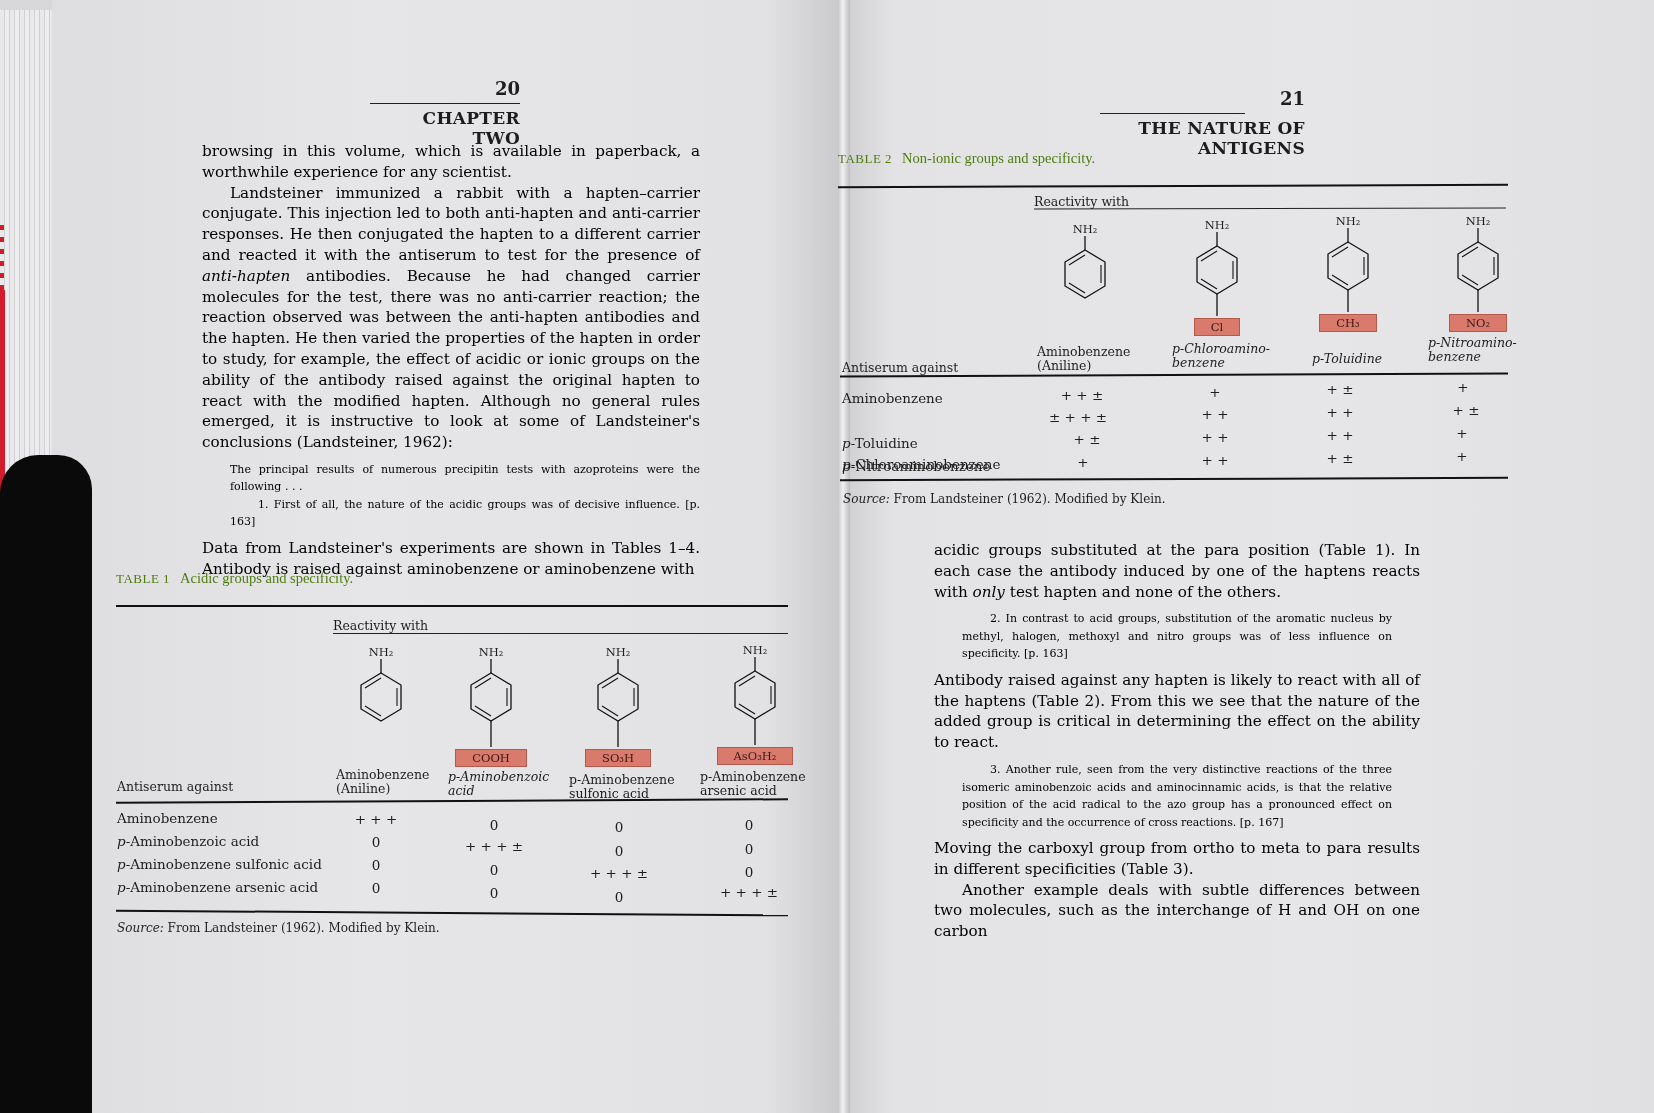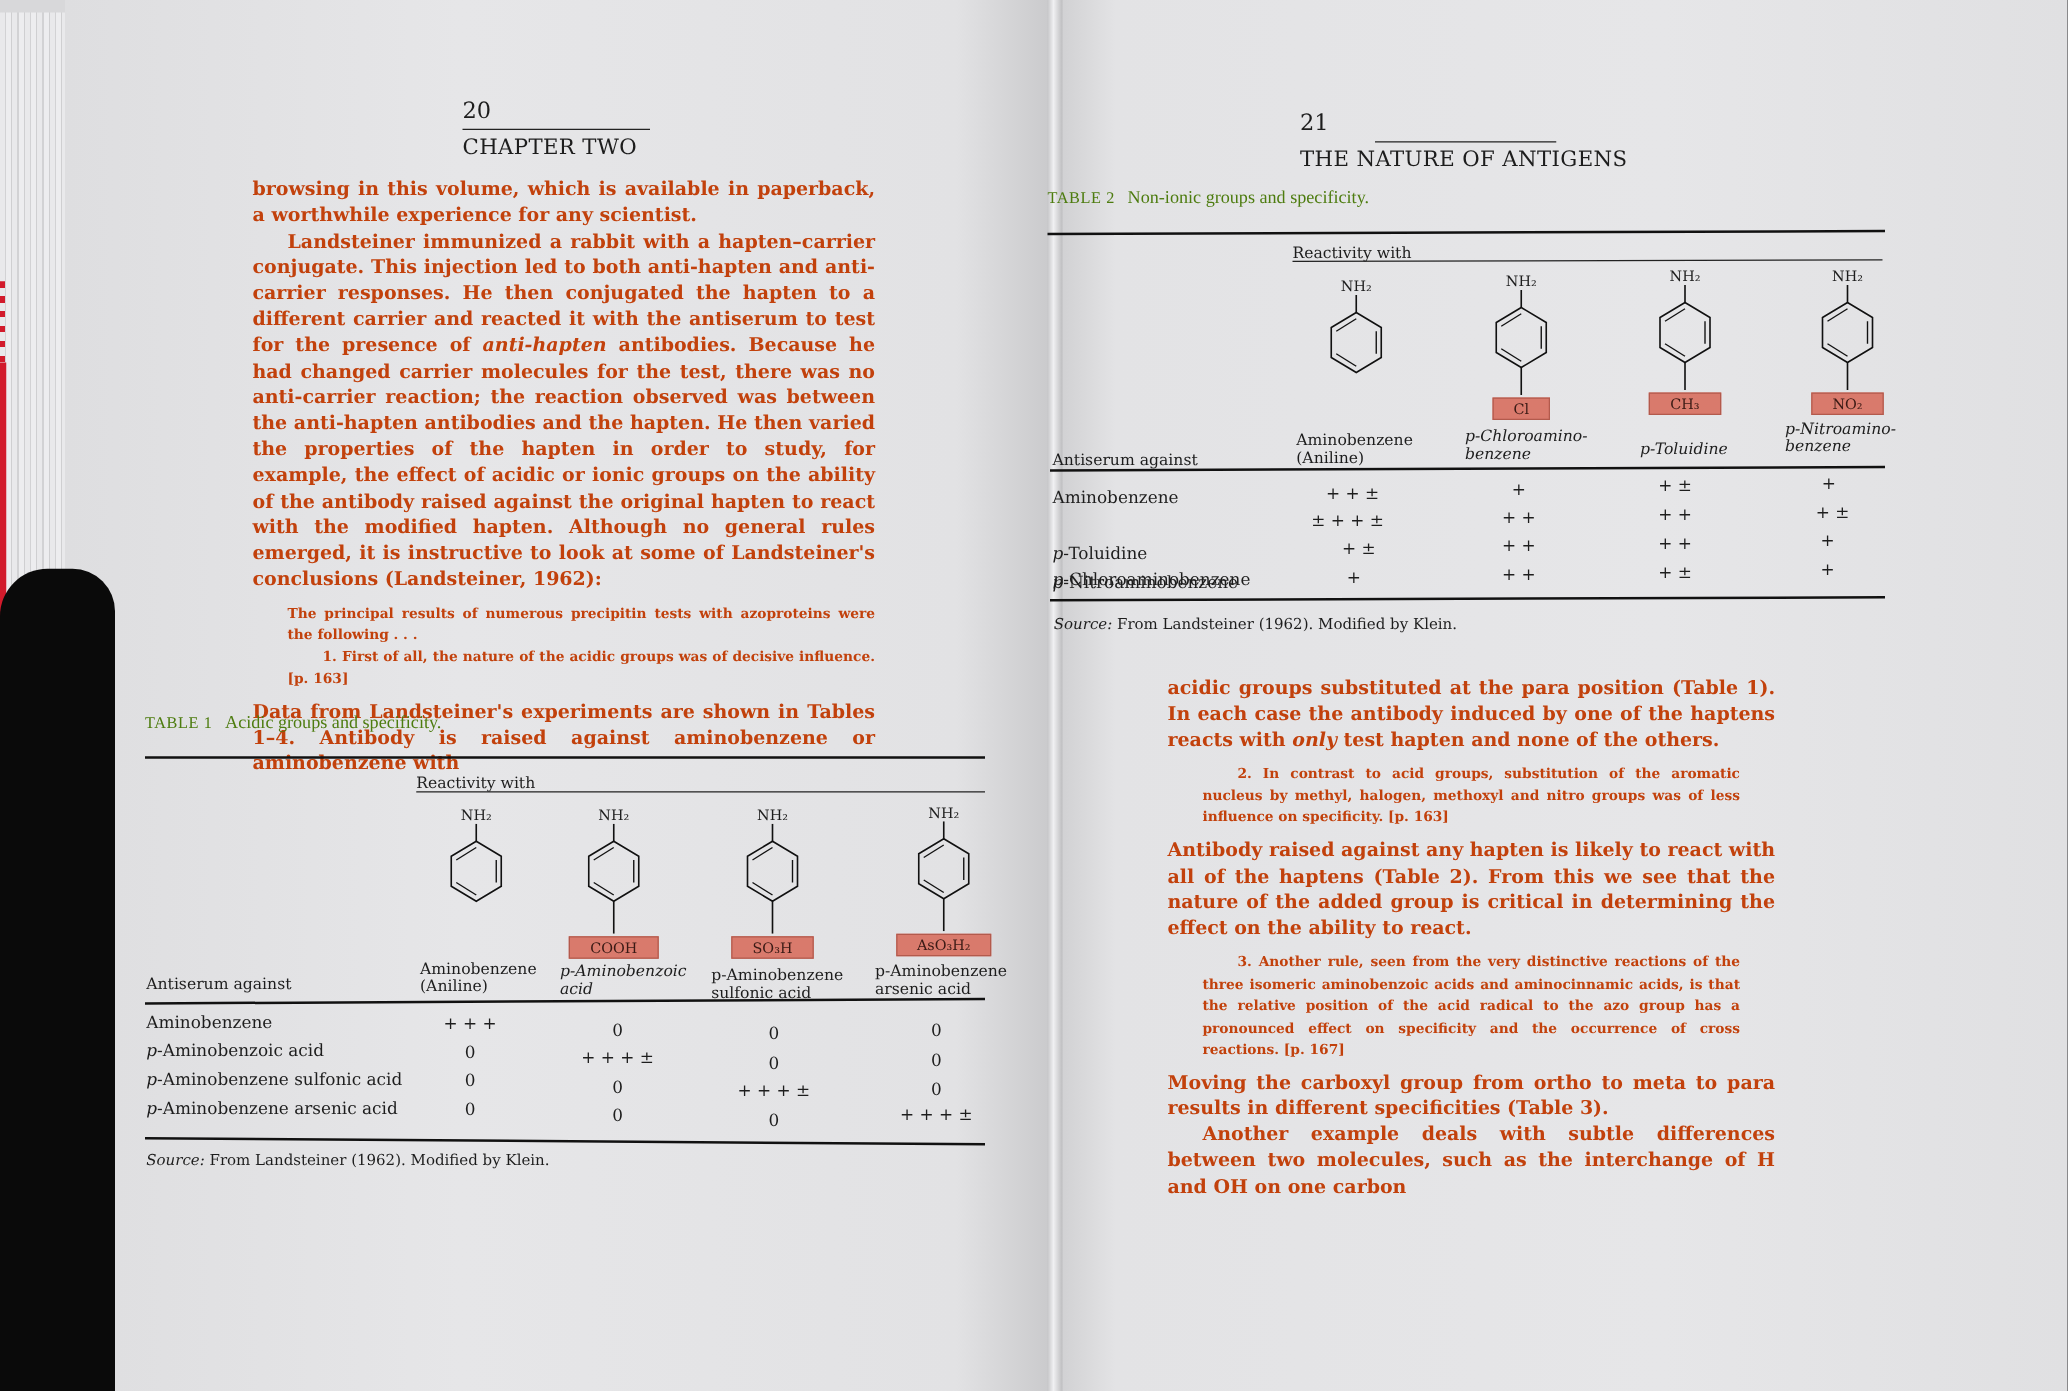--- a/index.html
+++ b/index.html
@@ -24,27 +24,27 @@
       background: linear-gradient(90deg, #cfcfd1 0%, #e3e3e5 6%, #e6e6e8 60%, #e0e0e2 100%);
     }
     .gutter { position: absolute; left: 838px; top: 0; width: 12px; height: 1113px;
       background: linear-gradient(90deg, #c6c6c8, #f0f0f2 40%, #bdbdbf); }
     .thumb {
       position: absolute; left: 0; top: 455px; width: 92px; height: 658px;
       background: #0a0a0a; border-radius: 38px 34px 0 0;
     }
 
     
-    .running-head { position: absolute; text-align: left; font-family: "DejaVu Serif", serif; font-weight: normal; }
+    .running-head { position: absolute; text-align: right; font-family: "DejaVu Serif", serif; font-weight: bold; }
     .running-head .num { font-size: 18px; display: block; padding-bottom: 4px; }
     .running-head .rule { display: block; height: 1px; background: #222; margin: 0 auto 4px; }
     .running-head .title { font-size: 17px; display: block; letter-spacing: 0.3px; }
 
     
-    .body-text { position: absolute; font-size: 15.2px; line-height: 20.8px; text-align: justify; color: #c2410c; font-weight: bold; }
+    .body-text { position: absolute; font-size: 15.2px; line-height: 20.8px; text-align: justify; color: #000000; }
     .body-text p { margin: 0; }
     .body-text p.indent { text-indent: 28px; }
     .quote { font-size: 11px; line-height: 17.5px; padding-left: 28px; margin: 8px 0 7px; }
     .quote p.indent { text-indent: 28px; }
     .body-text em { font-style: italic; }
 
     
     .tbl { position: absolute; font-family: "Liberation Serif", serif; color: #4d7c0f; }
     .tbl-caption { font-size: 14.5px; margin-bottom: 18px; }
     .tbl-caption .tnum { font-variant: small-caps; font-size: 13px; letter-spacing: 0.5px; margin-right: 10px; }

